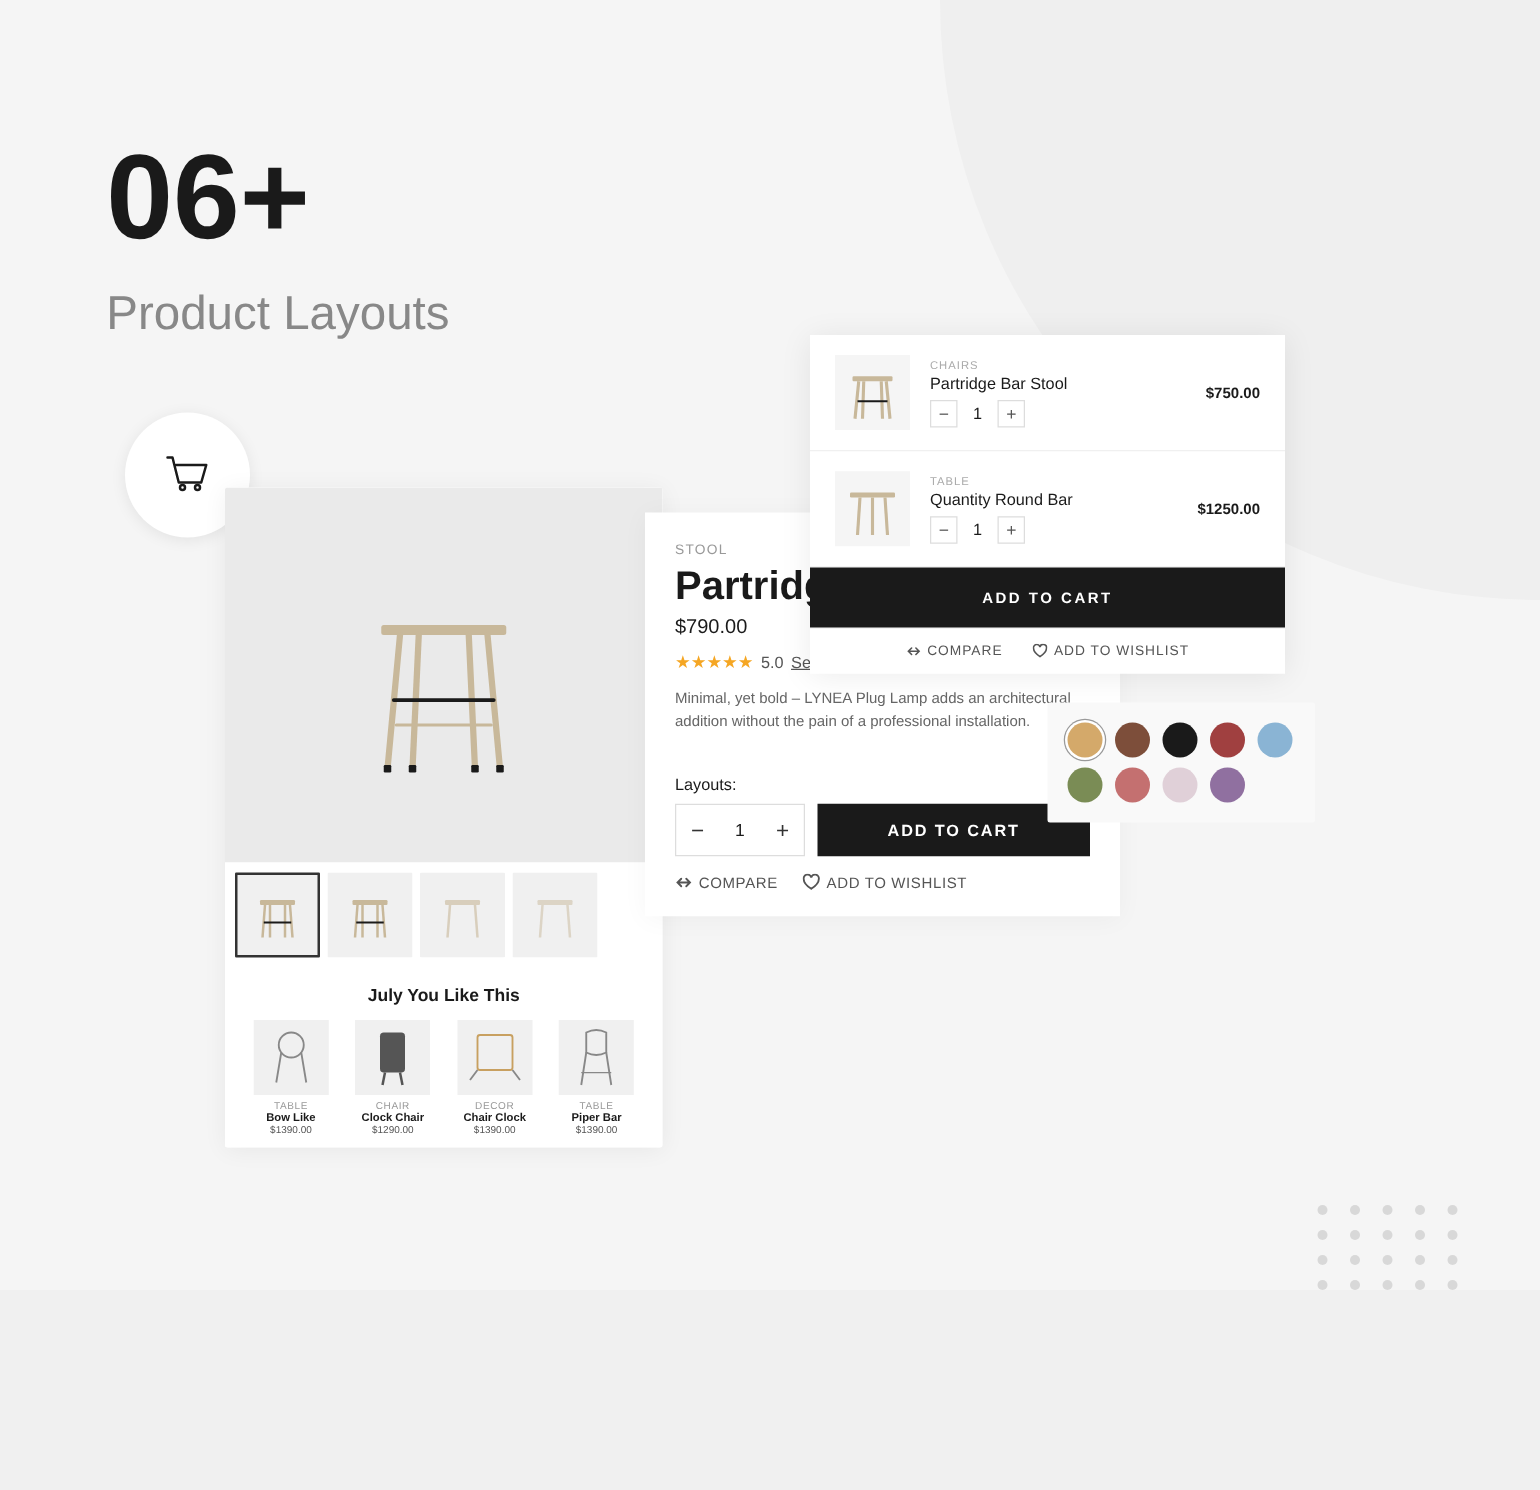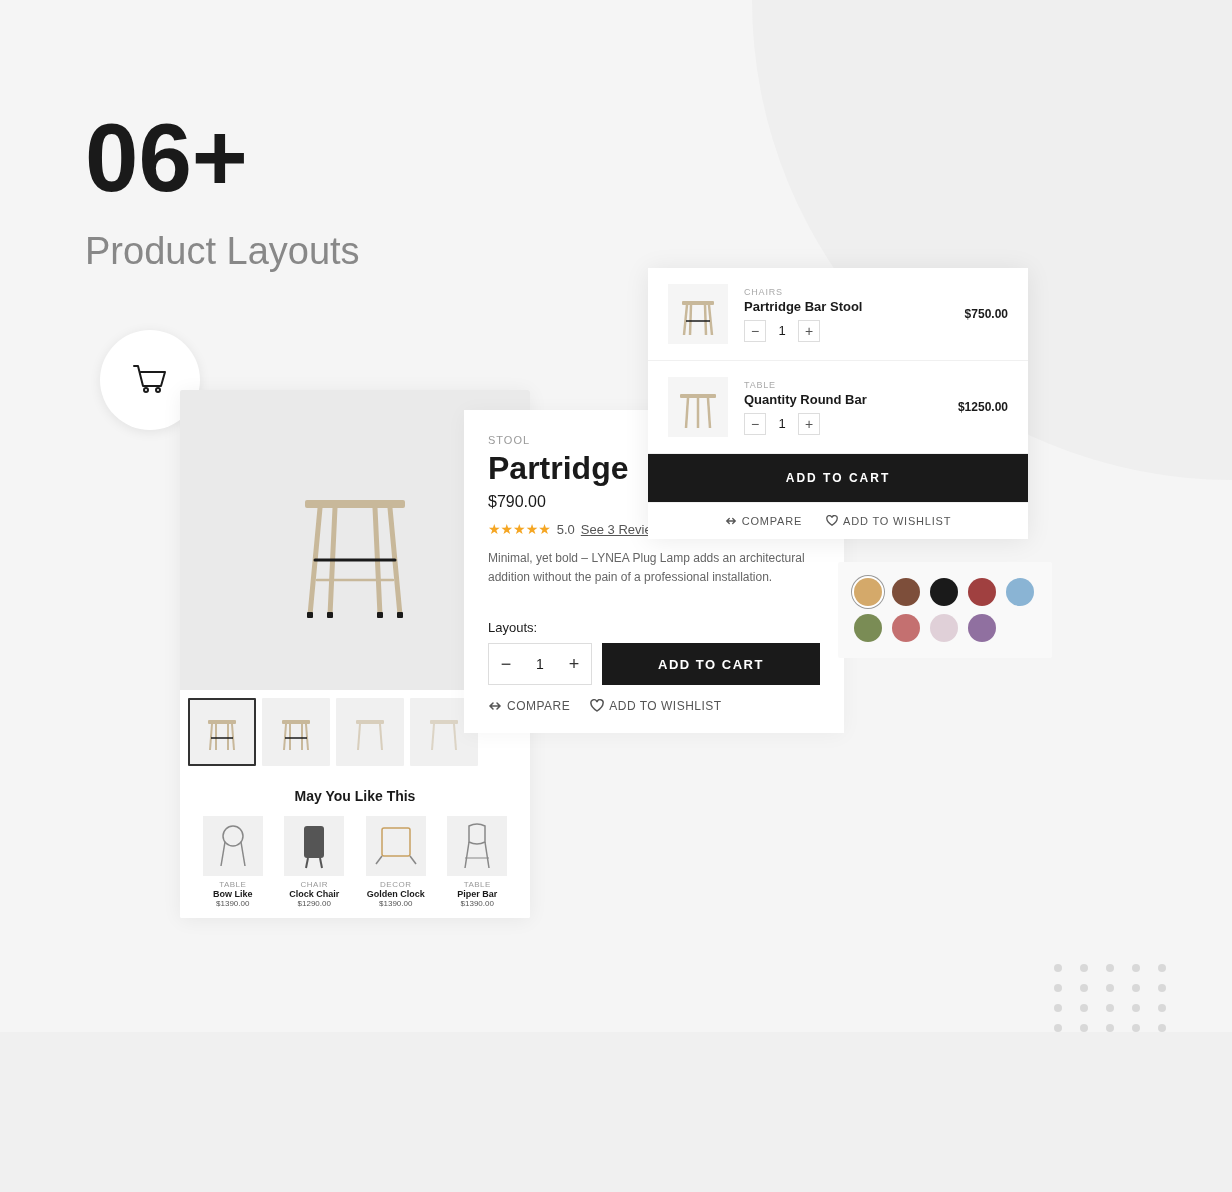--- a/index.html
+++ b/index.html
@@ -182,21 +182,21 @@
     }
     .related-item-price {
       font-size: 8px;
       color: #555;
     }
 
     
     .product-detail {
       position: absolute;
       top: 410px;
-      left: 464px;
+      left: 516px;
       width: 380px;
       background: #fff;
       padding: 24px 24px 20px;
       z-index: 3;
       box-shadow: 0 2px 20px rgba(0,0,0,0.04);
     }
 
     .product-category {
       font-size: 11px;
       color: #999;
@@ -338,21 +338,21 @@
       flex: 1;
     }
     .cart-item-cat {
       font-size: 9px;
       color: #aaa;
       text-transform: uppercase;
       letter-spacing: 0.8px;
     }
     .cart-item-name {
       font-size: 13px;
-      font-weight: 700;
+      font-weight: 400;
       color: #1a1a1a;
       margin: 2px 0 6px;
     }
     .cart-qty-row {
       display: flex;
       align-items: center;
       gap: 8px;
     }
     .cart-qty-btn {
       width: 22px;
@@ -519,21 +519,21 @@
     <div class="thumbnail inactive">
       <svg class="thumb-mini-stool" viewBox="0 0 32 44" fill="none">
         <rect x="2" y="10" width="28" height="4" rx="1" fill="#c8b89a" opacity="0.5"></rect>
         <line x1="6" y1="14" x2="4" y2="40" stroke="#c8b89a" stroke-width="2" opacity="0.5"></line>
         <line x1="26" y1="14" x2="28" y2="40" stroke="#c8b89a" stroke-width="2" opacity="0.5"></line>
       </svg>
     </div>
   </div>
 
   <div class="may-you-like">
-    <div class="may-you-like-title">May You Like This</div>
+    <div class="may-you-like-title">July You Like This</div>
     <div class="related-items">
       <div class="related-item">
         <div class="related-item-img">
           <svg width="40" height="48" viewBox="0 0 40 48" fill="none">
             <circle cx="20" cy="14" r="10" stroke="#888" stroke-width="1.5" fill="none"></circle>
             <line x1="12" y1="20" x2="8" y2="44" stroke="#888" stroke-width="1.5"></line>
             <line x1="28" y1="20" x2="32" y2="44" stroke="#888" stroke-width="1.5"></line>
           </svg>
         </div>
         <div class="related-item-cat">TABLE</div>
@@ -554,21 +554,21 @@
       </div>
       <div class="related-item">
         <div class="related-item-img">
           <svg width="44" height="40" viewBox="0 0 44 40" fill="none">
             <rect x="8" y="2" width="28" height="28" rx="2" stroke="#c8a060" stroke-width="1.5" fill="none"></rect>
             <line x1="8" y1="30" x2="2" y2="38" stroke="#888" stroke-width="1.5"></line>
             <line x1="36" y1="30" x2="42" y2="38" stroke="#888" stroke-width="1.5"></line>
           </svg>
         </div>
         <div class="related-item-cat">DECOR</div>
-        <div class="related-item-name">Golden Clock</div>
+        <div class="related-item-name">Chair Clock</div>
         <div class="related-item-price">$1390.00</div>
       </div>
       <div class="related-item">
         <div class="related-item-img">
           <svg width="32" height="48" viewBox="0 0 32 48" fill="none">
             <path d="M8 4 Q16 0 24 4 L24 20 Q16 24 8 20 Z" stroke="#888" stroke-width="1.5" fill="none"></path>
             <line x1="8" y1="20" x2="4" y2="46" stroke="#888" stroke-width="1.5"></line>
             <line x1="24" y1="20" x2="28" y2="46" stroke="#888" stroke-width="1.5"></line>
             <line x1="4" y1="36" x2="28" y2="36" stroke="#888" stroke-width="1"></line>
           </svg>

